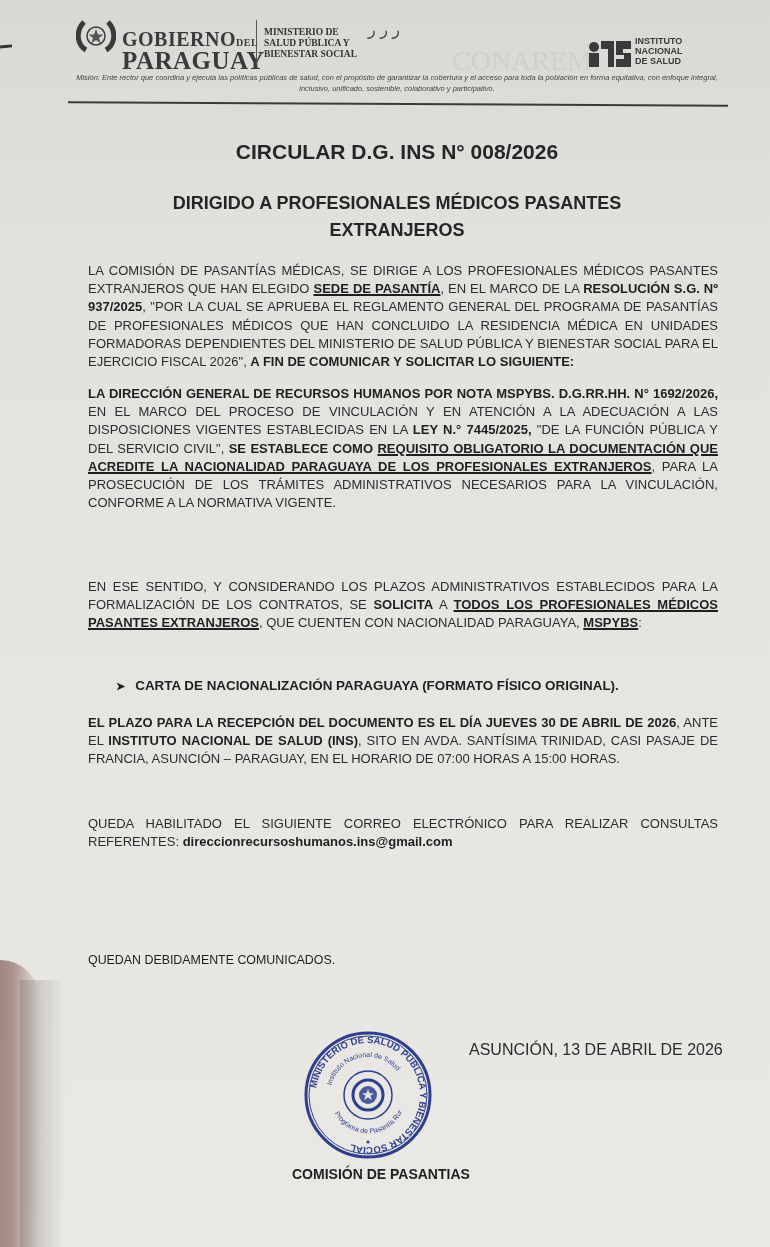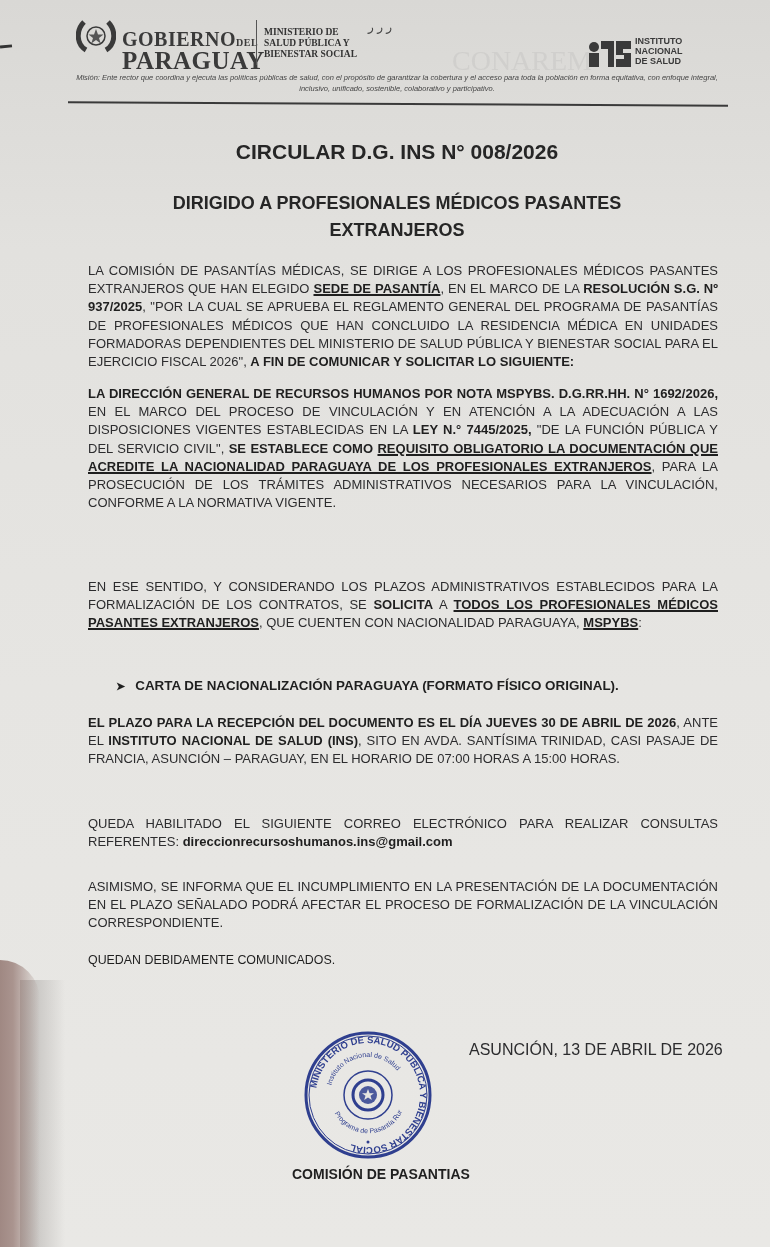--- a/index.html
+++ b/index.html
@@ -26,21 +26,21 @@
 
   
   .header { position:absolute; left:72px; top:10px; width:660px; height:95px; }
   .gob-logo { position:absolute; left:4px; top:6px; width:40px; height:40px; }
   .gob-text { position:absolute; left:50px; top:13px; font-family:"Liberation Serif", serif; color:#3a3a3a; line-height:18px;margin-top:7px; }
   .gob-text .l1 { font-size:20px; font-weight:bold; letter-spacing:.5px; }
   .gob-text .l1 small { font-size:10px; }
   .gob-text .l2 { font-size:25px; font-weight:bold; letter-spacing:.5px; }
   .sep { position:absolute; left:184px; top:10px; width:1px; height:45px; background:#555; }
   .min-text { position:absolute; left:192px; top:17px; font-family:"Liberation Serif", serif; font-weight:bold; font-size:9.5px; line-height:11px; color:#333; }
-  .ticks { position:absolute; left:296px; top:10px; font-size:12px; color:#444; letter-spacing:6px; }
+  .ticks { position:absolute; left:296px; top:10px; font-size:16px; color:#444; letter-spacing:6px; }
   .ins-logo { position:absolute; left:516px; top:28px; width:44px; height:30px; }
   .ins-text { position:absolute; left:563px; top:26px; font-size:9px; font-weight:bold; line-height:10px; color:#3a3a3a; }
   .mision { position:absolute; left:0; top:62px; width:650px; font-size:7.5px; font-style:italic; color:#444; line-height:11px; text-align:center; }
   .header-rule { position:absolute; left:-4px; top:93px; width:660px; height:2px; background:#3a3a3a; transform:rotate(.3deg); }
 
   .title { position:absolute; left:12px; width:770px; text-align:center; font-weight:bold; color:#262626; }
   .t1 { top:140px; font-size:21px; }
   .t2 { top:190px; font-size:18px; line-height:27px; }
 
   .para { position:absolute; left:88px; width:630px; font-size:13px; line-height:18.2px; text-align:justify; color:#2c2c2e; }
@@ -111,21 +111,20 @@
   <div class="para p2"><b>LA DIRECCIÓN GENERAL DE RECURSOS HUMANOS POR NOTA MSPYBS. D.G.RR.HH. N° 1692/2026,</b><span> EN EL MARCO DEL PROCESO DE VINCULACIÓN Y EN ATENCIÓN A LA ADECUACIÓN A LAS DISPOSICIONES VIGENTES ESTABLECIDAS EN LA </span><b>LEY N.° 7445/2025,</b><span> "DE LA FUNCIÓN PÚBLICA Y DEL SERVICIO CIVIL", </span><b>SE ESTABLECE COMO </b><b><u>REQUISITO OBLIGATORIO LA DOCUMENTACIÓN QUE ACREDITE LA NACIONALIDAD PARAGUAYA DE LOS PROFESIONALES EXTRANJEROS</u></b><span>, PARA LA PROSECUCIÓN DE LOS TRÁMITES ADMINISTRATIVOS NECESARIOS PARA LA VINCULACIÓN, CONFORME A LA NORMATIVA VIGENTE.</span></div>
 
   <div class="para p3"><span>EN ESE SENTIDO, Y CONSIDERANDO LOS PLAZOS ADMINISTRATIVOS ESTABLECIDOS PARA LA FORMALIZACIÓN DE LOS CONTRATOS, SE </span><b>SOLICITA</b><span> A </span><b><u>TODOS LOS PROFESIONALES MÉDICOS PASANTES EXTRANJEROS</u></b><span>, QUE CUENTEN CON NACIONALIDAD PARAGUAYA, </span><b><u>MSPYBS</u></b><span>:</span></div>
 
   <div class="bullet"><span class="arrow">➤</span><span>CARTA DE NACIONALIZACIÓN PARAGUAYA (FORMATO FÍSICO ORIGINAL).</span></div>
 
   <div class="para p4"><b>EL PLAZO PARA LA RECEPCIÓN DEL DOCUMENTO ES EL DÍA JUEVES 30 DE ABRIL DE 2026</b><span>, ANTE EL </span><b>INSTITUTO NACIONAL DE SALUD (INS)</b><span>, SITO EN AVDA. SANTÍSIMA TRINIDAD, CASI PASAJE DE FRANCIA, ASUNCIÓN – PARAGUAY, EN EL HORARIO DE 07:00 HORAS A 15:00 HORAS.</span></div>
 
   <div class="para p5"><span>QUEDA HABILITADO EL SIGUIENTE CORREO ELECTRÓNICO PARA REALIZAR CONSULTAS REFERENTES: </span><b>direccionrecursoshumanos.ins@gmail.com</b></div>
 
-  <div class="para p6">ASIMISMO, SE INFORMA QUE EL INCUMPLIMIENTO EN LA PRESENTACIÓN DE LA DOCUMENTACIÓN EN EL PLAZO SEÑALADO PODRÁ AFECTAR EL PROCESO DE FORMALIZACIÓN DE LA VINCULACIÓN CORRESPONDIENTE.</div>
 
   <div class="closing">QUEDAN DEBIDAMENTE COMUNICADOS.</div>
   <div class="date">ASUNCIÓN, 13 DE ABRIL DE 2026</div>
 
   <svg class="stamp" viewBox="0 0 130 130">
     <defs>
       <path id="outerArc" d="M65,65 m-52,0 a52,52 0 1,1 104,0 a52,52 0 1,1 -104,0"></path>
       <path id="innerArc" d="M65,65 m-38,0 a38,38 0 1,1 76,0"></path>
       <path id="innerArcB" d="M30,80 a38,38 0 0,0 70,0"></path>
     </defs>

